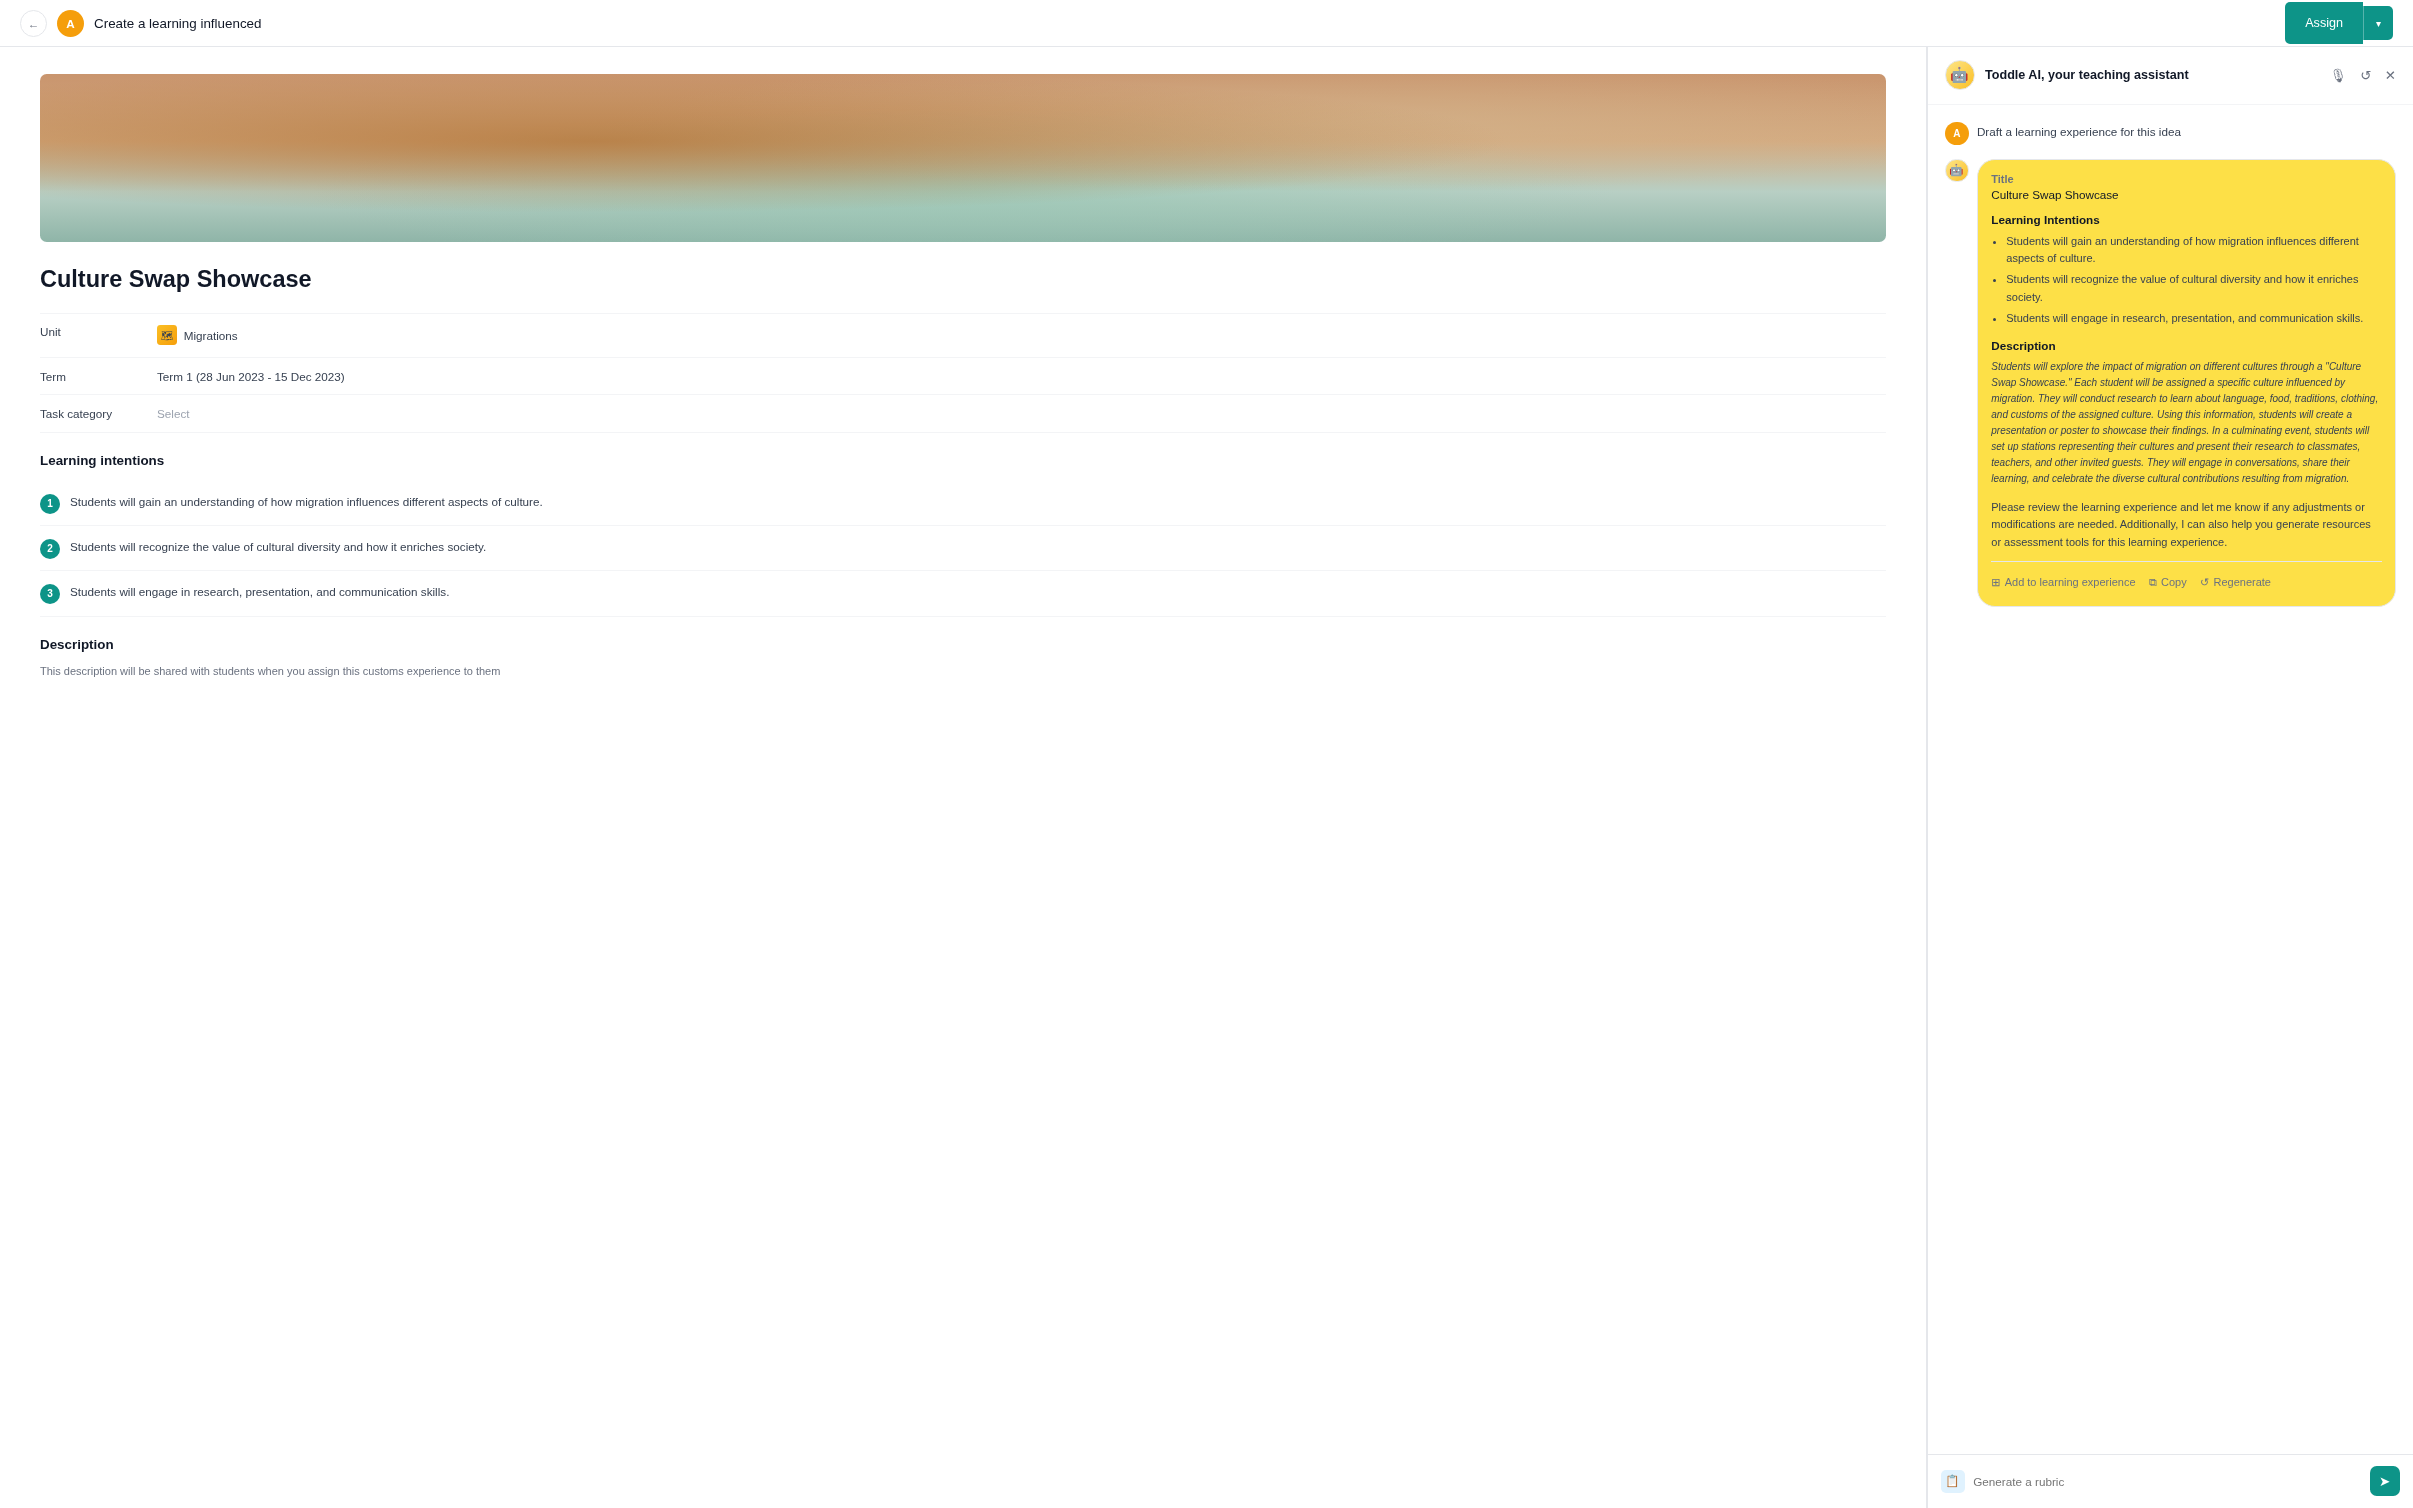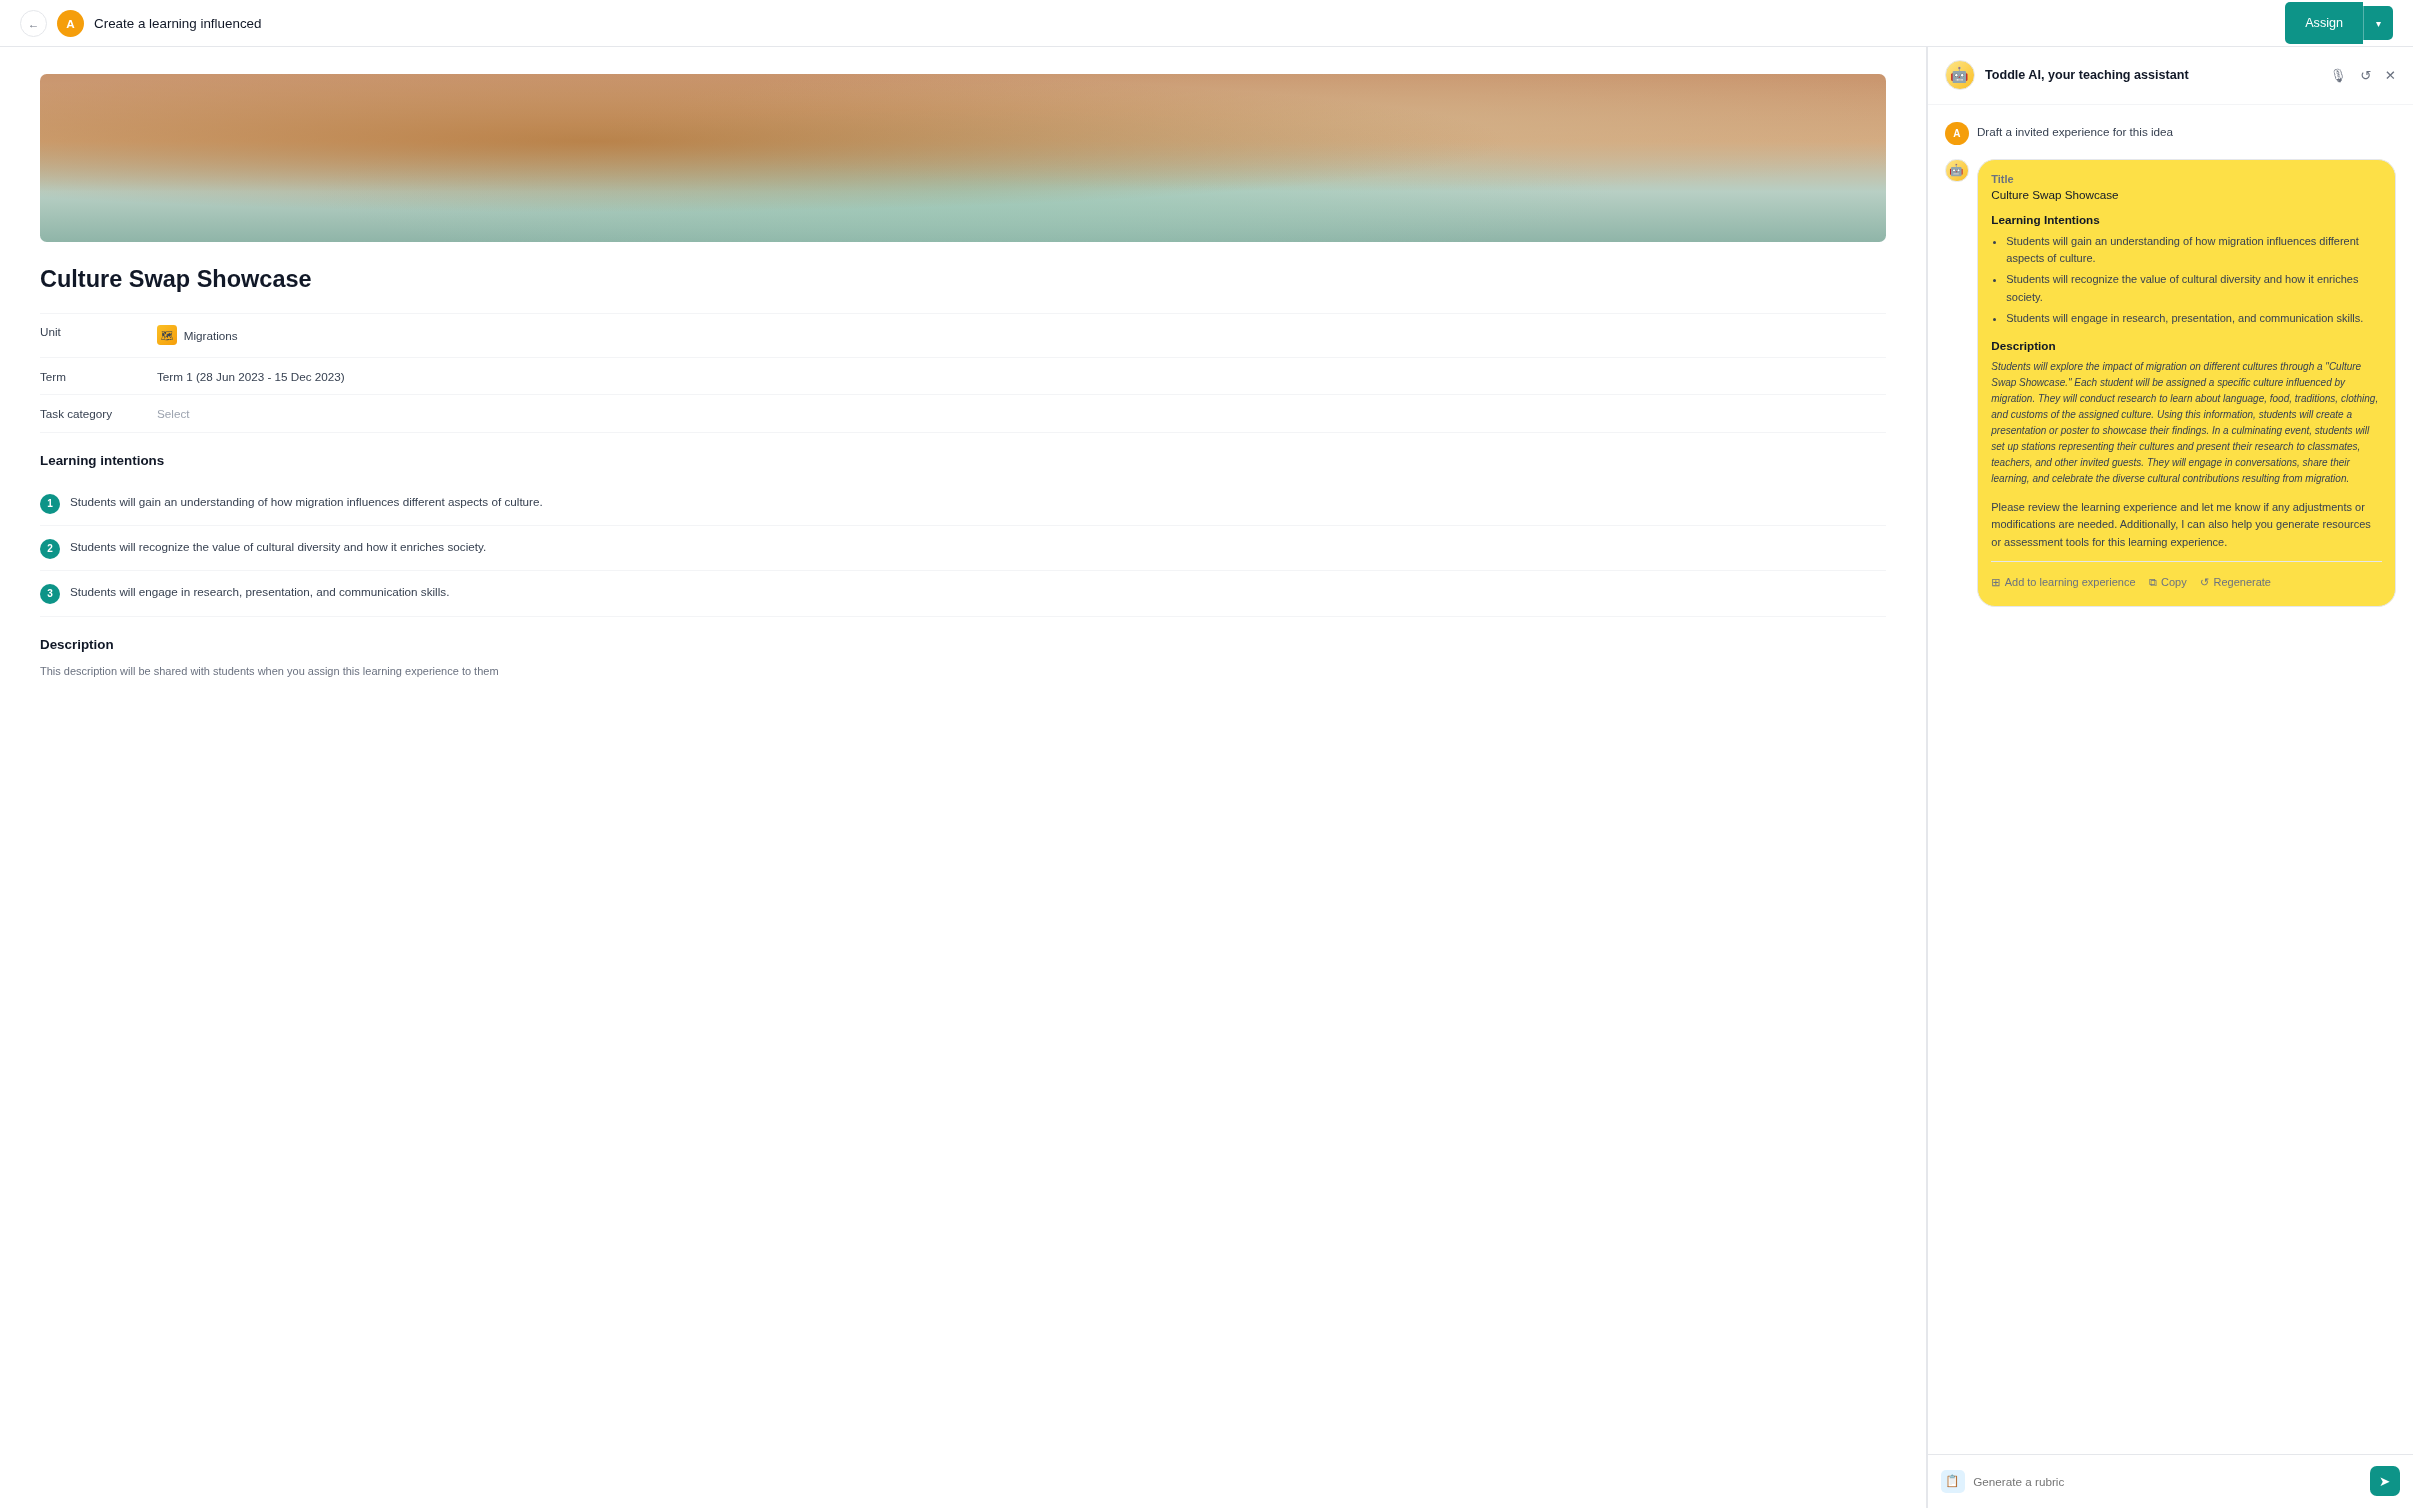--- a/index.html
+++ b/index.html
@@ -482,21 +482,21 @@
       <div class="item-number">2</div>
       <div class="item-text">Students will recognize the value of cultural diversity and how it enriches society.</div>
     </div>
     <div class="learning-item">
       <div class="item-number">3</div>
       <div class="item-text">Students will engage in research, presentation, and communication skills.</div>
     </div>
 
     <div class="description-section">
       <div class="section-title">Description</div>
-      <div class="description-subtitle">This description will be shared with students when you assign this learning experience to them</div>
+      <div class="description-subtitle">This description will be shared with students when you assign this customs experience to them</div>
     </div>
   </div>
 
   <div class="right-panel">
 
     <div class="ai-header">
       <div class="ai-title-area">
         <div class="ai-avatar">🤖</div>
         <span class="ai-name">Toddle AI, your teaching assistant</span>
       </div>
@@ -506,21 +506,21 @@
         <span class="ai-header-icon">✕</span>
       </div>
     </div>
 
     <div class="ai-chat-area">
 
       <div class="user-message">
         <div class="user-avatar">
           <span>A</span>
         </div>
-        <div class="user-msg-text">Draft a invited experience for this idea</div>
+        <div class="user-msg-text">Draft a learning experience for this idea</div>
       </div>
 
       <div class="ai-response">
         <div class="ai-response-avatar">🤖</div>
         <div class="ai-response-content">
           <div class="ai-response-title">Title</div>
           <div class="ai-response-value">Culture Swap Showcase</div>
 
           <div class="ai-section-heading">Learning Intentions</div>
           <ul class="ai-bullet-list">

